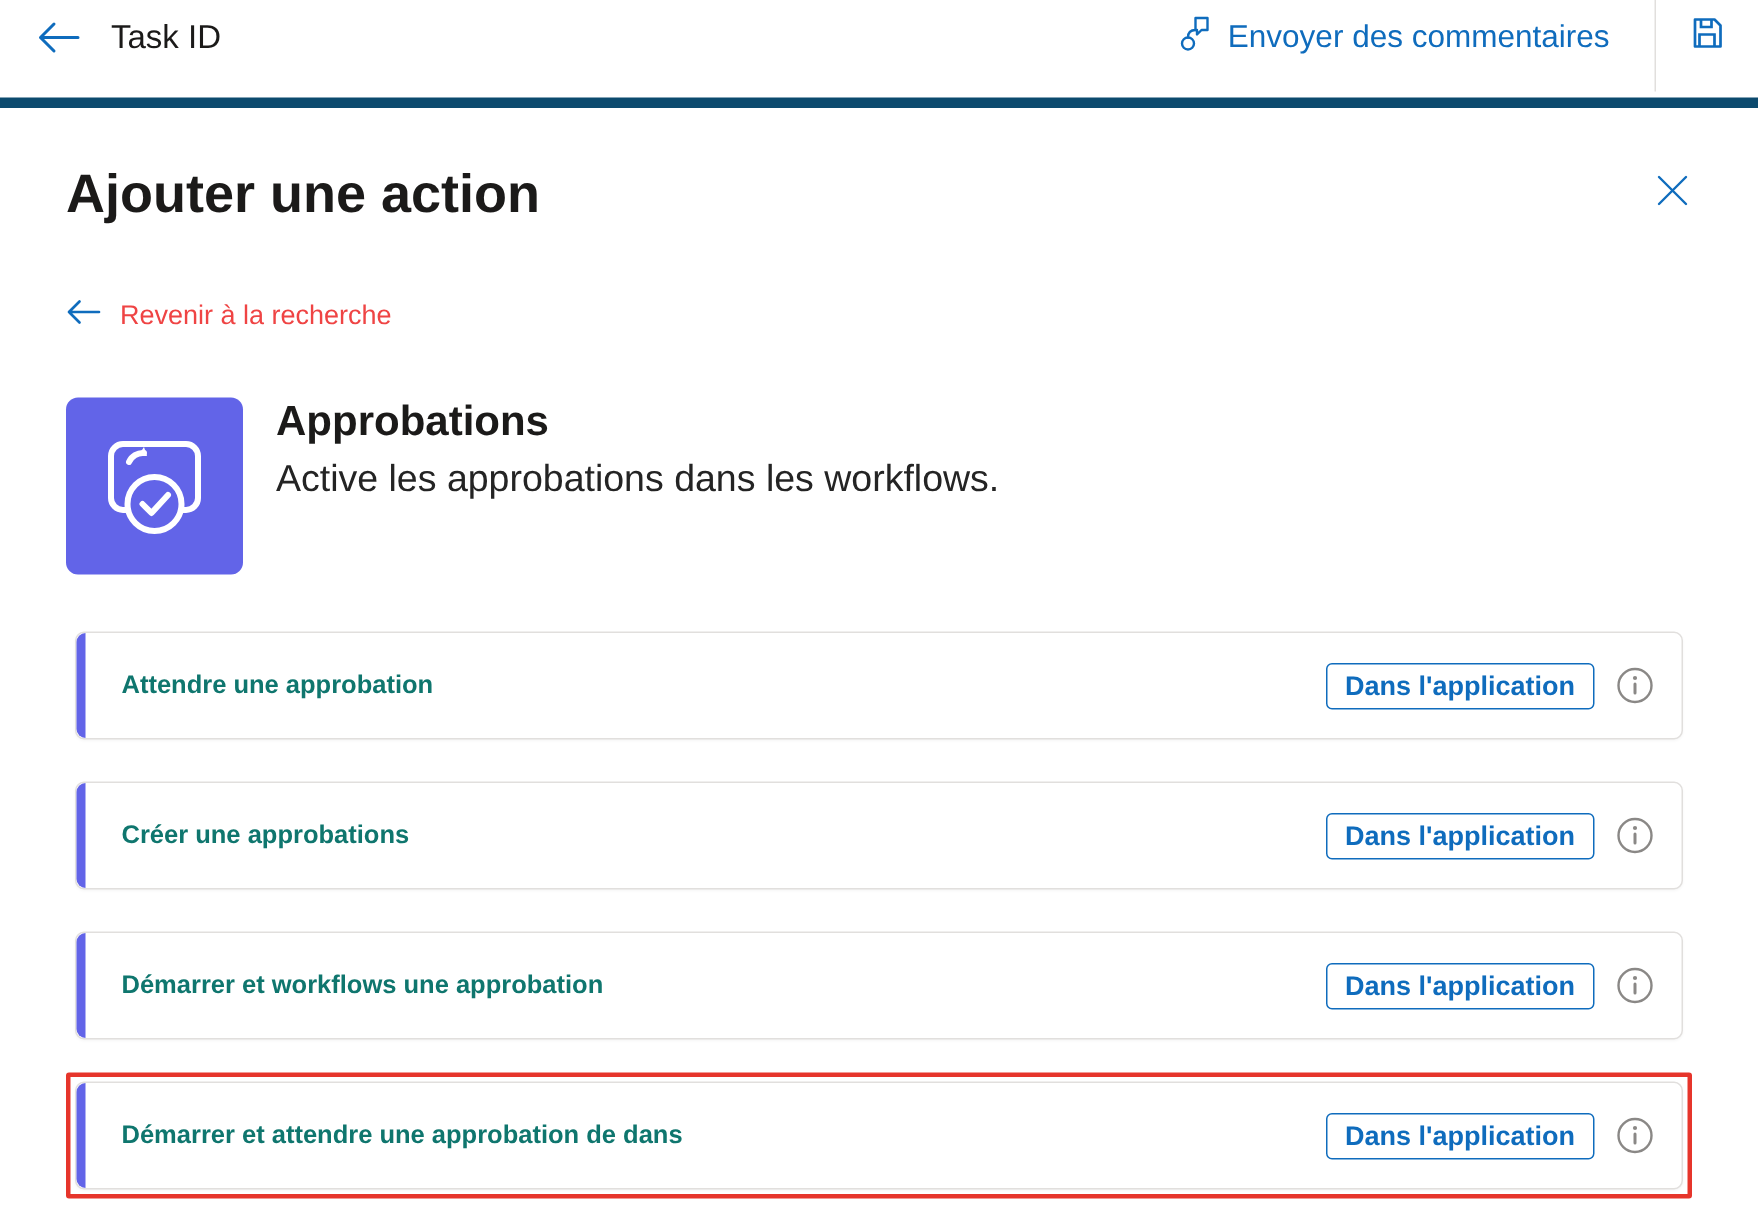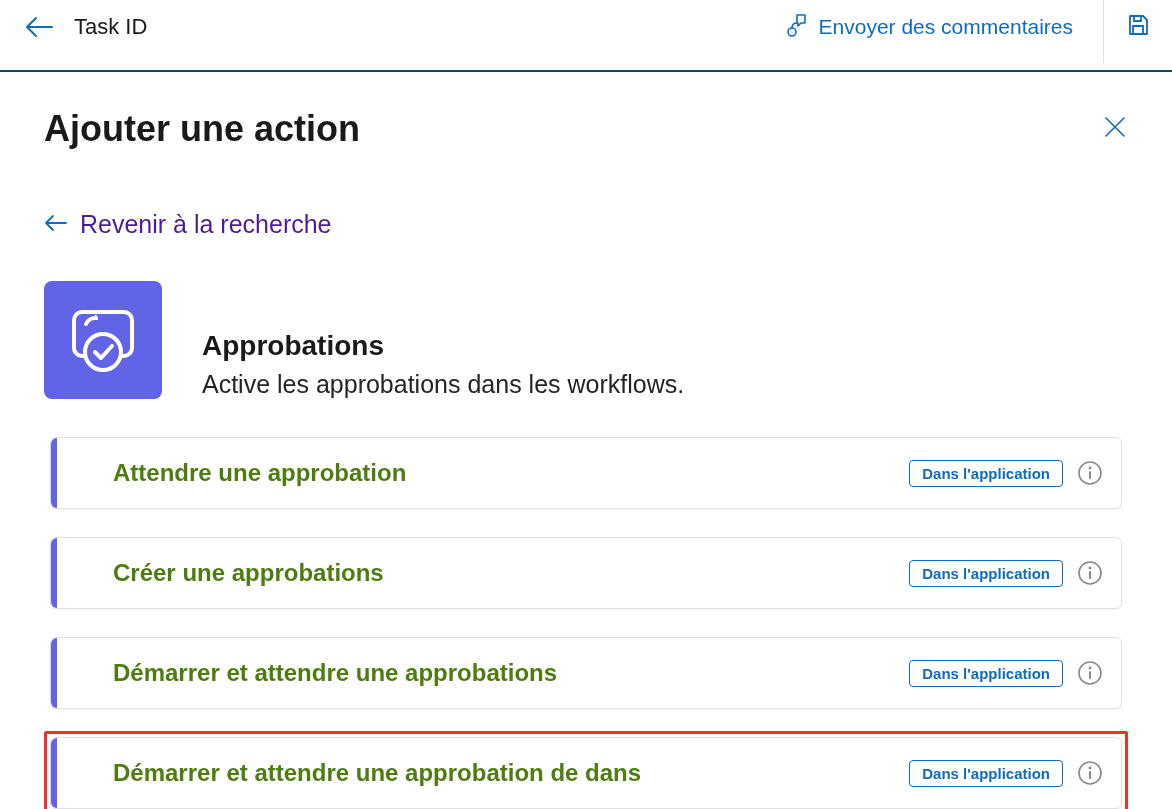--- a/index.html
+++ b/index.html
@@ -6,21 +6,21 @@
   body {
     margin: 0;
     font-family: "Segoe UI", -apple-system, BlinkMacSystemFont, sans-serif;
     background: #ffffff;
     color: #242424;
   }
   .topbar {
     display: flex;
     align-items: center;
     height: 72px;
-    border-bottom: 2px solid #0c4a6e;
+    border-bottom: 7px solid #0c4a6e;
     padding: 0 12px 16px 24px;
     justify-content: space-between;
   }
   .topbar-left {
     display: flex;
     align-items: center;
     gap: 20px;
     flex: 1;
   }
   .topbar-right {
@@ -51,43 +51,43 @@
     font-size: 22px;
     color: #1b1a19;
   }
   .content {
     padding: 36px 44px 40px 44px;
   }
   .hdr-row {
     display: flex;
     justify-content: space-between;
     align-items: center;
-    margin-bottom: 60px;
+    margin-bottom: 48px;
   }
   .hdr-title {
     font-size: 36px;
     font-weight: 600;
     color: #1b1a19;
   }
   .close-x {
     cursor: pointer;
   }
   .back-link {
     display: inline-flex;
     align-items: center;
     gap: 12px;
-    color: #4c1d95;
-    font-size: 25px;
+    color: #ef4444;
+    font-size: 18px;
     cursor: pointer;
     margin-bottom: 42px;
   }
   .connector {
     display: flex;
-    align-items: flex-end;
-    gap: 40px;
+    align-items: flex-start;
+    gap: 22px;
     margin-bottom: 32px;
   }
   .connector-icon {
     width: 118px;
     height: 118px;
     border-radius: 8px;
     background: #6264e8;
     display: flex;
     align-items: center;
     justify-content: center;
@@ -128,29 +128,28 @@
   }
   .action-accent {
     width: 6px;
     align-self: stretch;
     background: #6264e8;
     border-radius: 6px 0 0 6px;
   }
   .action-label {
     flex: 1;
     padding-left: 24px;
-    font-size: 24px;
-    font-weight: 600;
-    color: #4d7c0f;
-    margin-left: 32px;
+    font-size: 17px;
+    font-weight: 600;
+    color: #0f766e;
   }
   .badge {
     border: 1px solid #0f6cbd;
     color: #0f6cbd;
-    font-size: 15px;
+    font-size: 18px;
     font-weight: 600;
     padding: 4px 12px;
     border-radius: 4px;
   }
   .info-icn {
     margin-left: 14px;
     display:flex;
     align-items:center;
     cursor:pointer;
   }
@@ -252,21 +251,21 @@
               <circle cx="13" cy="13" r="11" stroke="#8a8886" stroke-width="1.6"></circle>
               <circle cx="13" cy="8" r="1.4" fill="#8a8886"></circle>
               <rect x="12" y="11" width="2" height="8" rx="1" fill="#8a8886"></rect>
             </svg>
           </span>
         </div>
       </div>
       <div class="action-wrap">
         <div class="action-card">
           <div class="action-accent"></div>
-          <div class="action-label">Démarrer et attendre une approbations</div>
+          <div class="action-label">Démarrer et workflows une approbation</div>
           <div class="badge">Dans l'application</div>
           <span class="info-icn">
             <svg width="26" height="26" viewBox="0 0 26 26" fill="none">
               <circle cx="13" cy="13" r="11" stroke="#8a8886" stroke-width="1.6"></circle>
               <circle cx="13" cy="8" r="1.4" fill="#8a8886"></circle>
               <rect x="12" y="11" width="2" height="8" rx="1" fill="#8a8886"></rect>
             </svg>
           </span>
         </div>
       </div>

